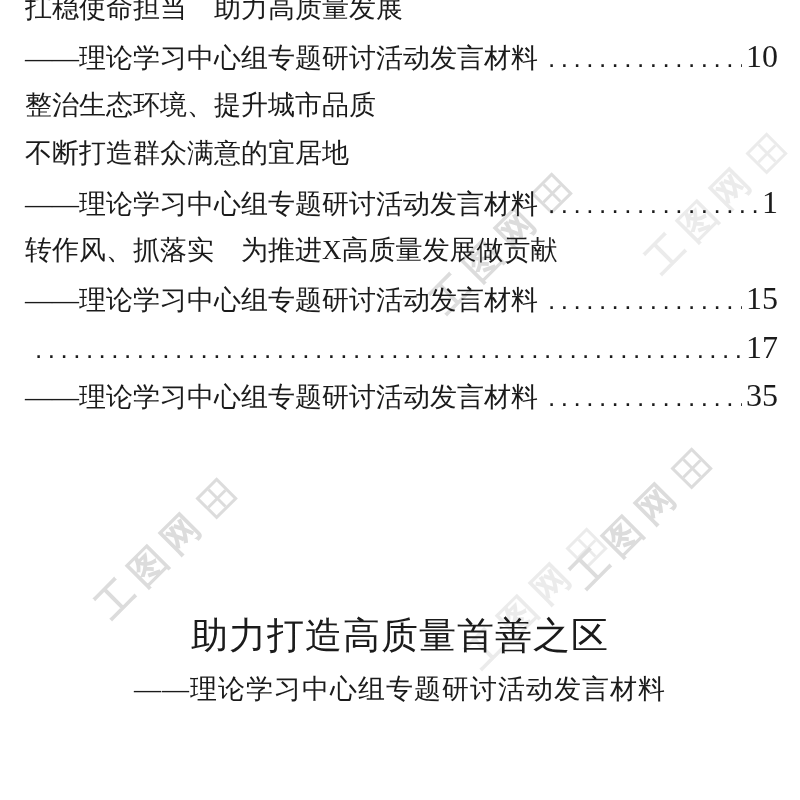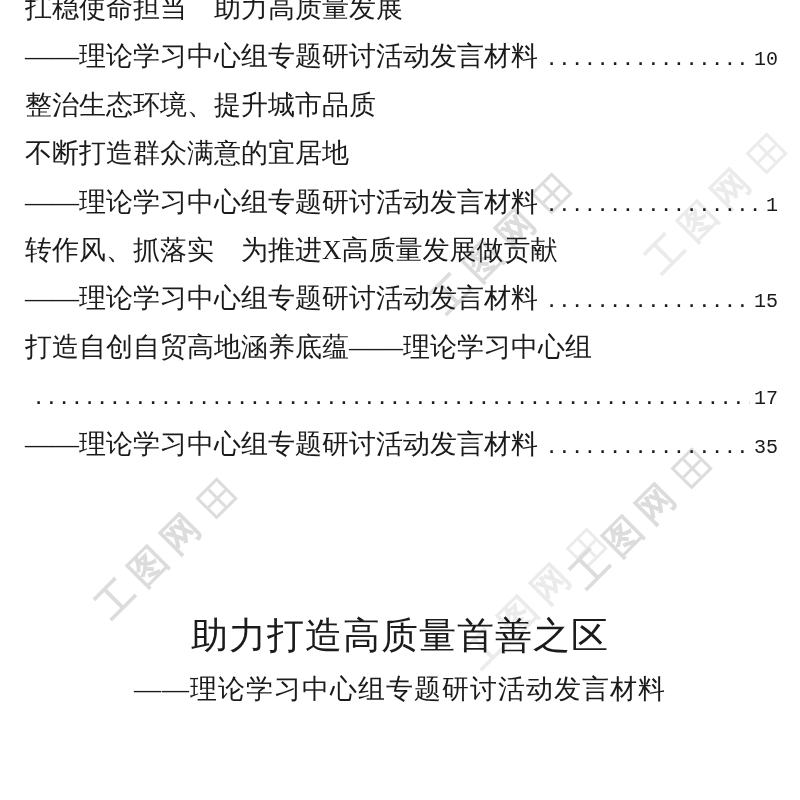--- a/index.html
+++ b/index.html
@@ -41,22 +41,22 @@
   }
   .toc-text{flex:0 0 auto;}
   .leader{
     flex:1 1 auto;min-width:0;overflow:hidden;white-space:nowrap;
     font-family:"Liberation Sans","DejaVu Sans",sans-serif;
     font-size:26px;letter-spacing:5.5px;
     margin:0 4px 0 10px;
   }
   .pagenum{
     flex:0 0 auto;
-    font-family:Liberation Mono, monospace;
-    font-size:20px;
+    font-family:Liberation Serif, serif;
+    font-size:32px;
   }
 
   
   .title-block{
     position:absolute;left:0;right:0;top:612px;z-index:1;
     text-align:center;
   }
   .title-line{
     font-size:37px;font-weight:normal;letter-spacing:1px;
     line-height:48px;
@@ -118,24 +118,20 @@
     </div>
       <div class="toc-line no-page">
       <span class="toc-text">转作风、抓落实　为推进X高质量发展做贡献</span>
 
     </div>
       <div class="toc-line">
       <span class="toc-text">——理论学习中心组专题研讨活动发言材料</span>
       <span class="leader">............................................................</span>
       <span class="pagenum">15</span>
     </div>
-      <div class="toc-line no-page">
-      <span class="toc-text">打造自创自贸高地涵养底蕴——理论学习中心组</span>
-
-    </div>
       <div class="toc-line">
       <span class="leader">............................................................</span>
       <span class="pagenum">17</span>
     </div>
       <div class="toc-line">
       <span class="toc-text">——理论学习中心组专题研讨活动发言材料</span>
       <span class="leader">............................................................</span>
       <span class="pagenum">35</span>
     </div>
     </div>

